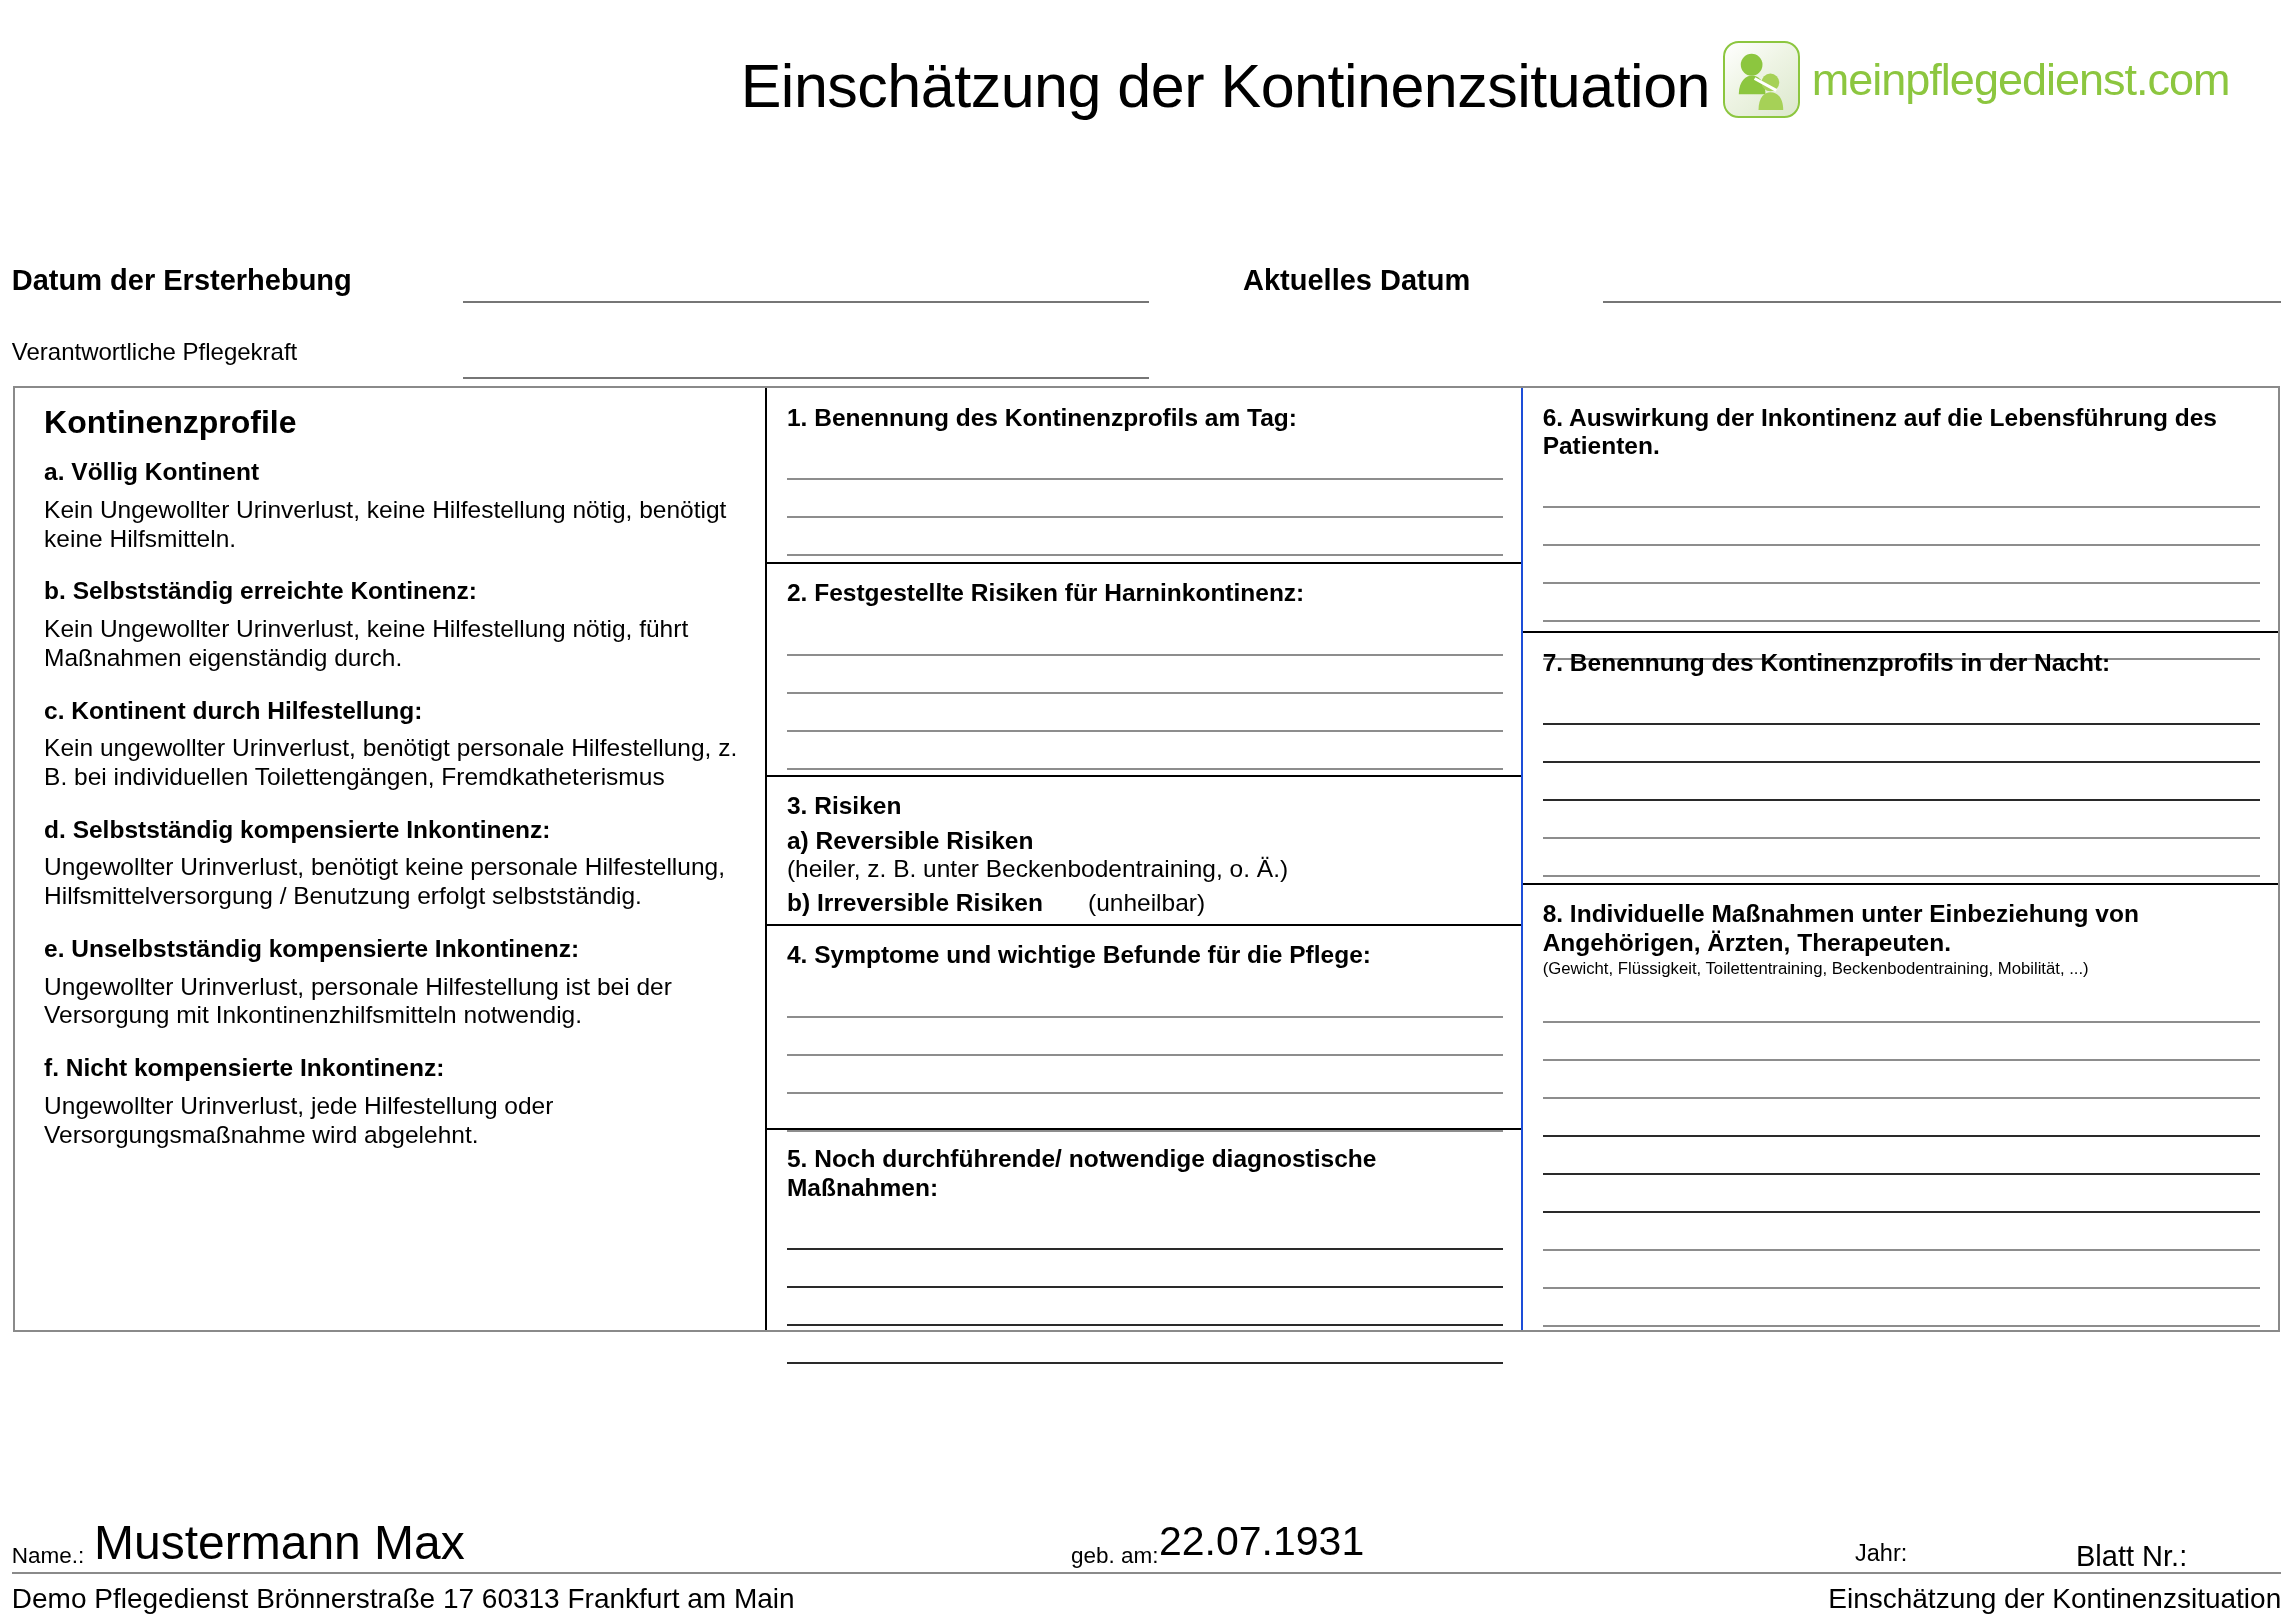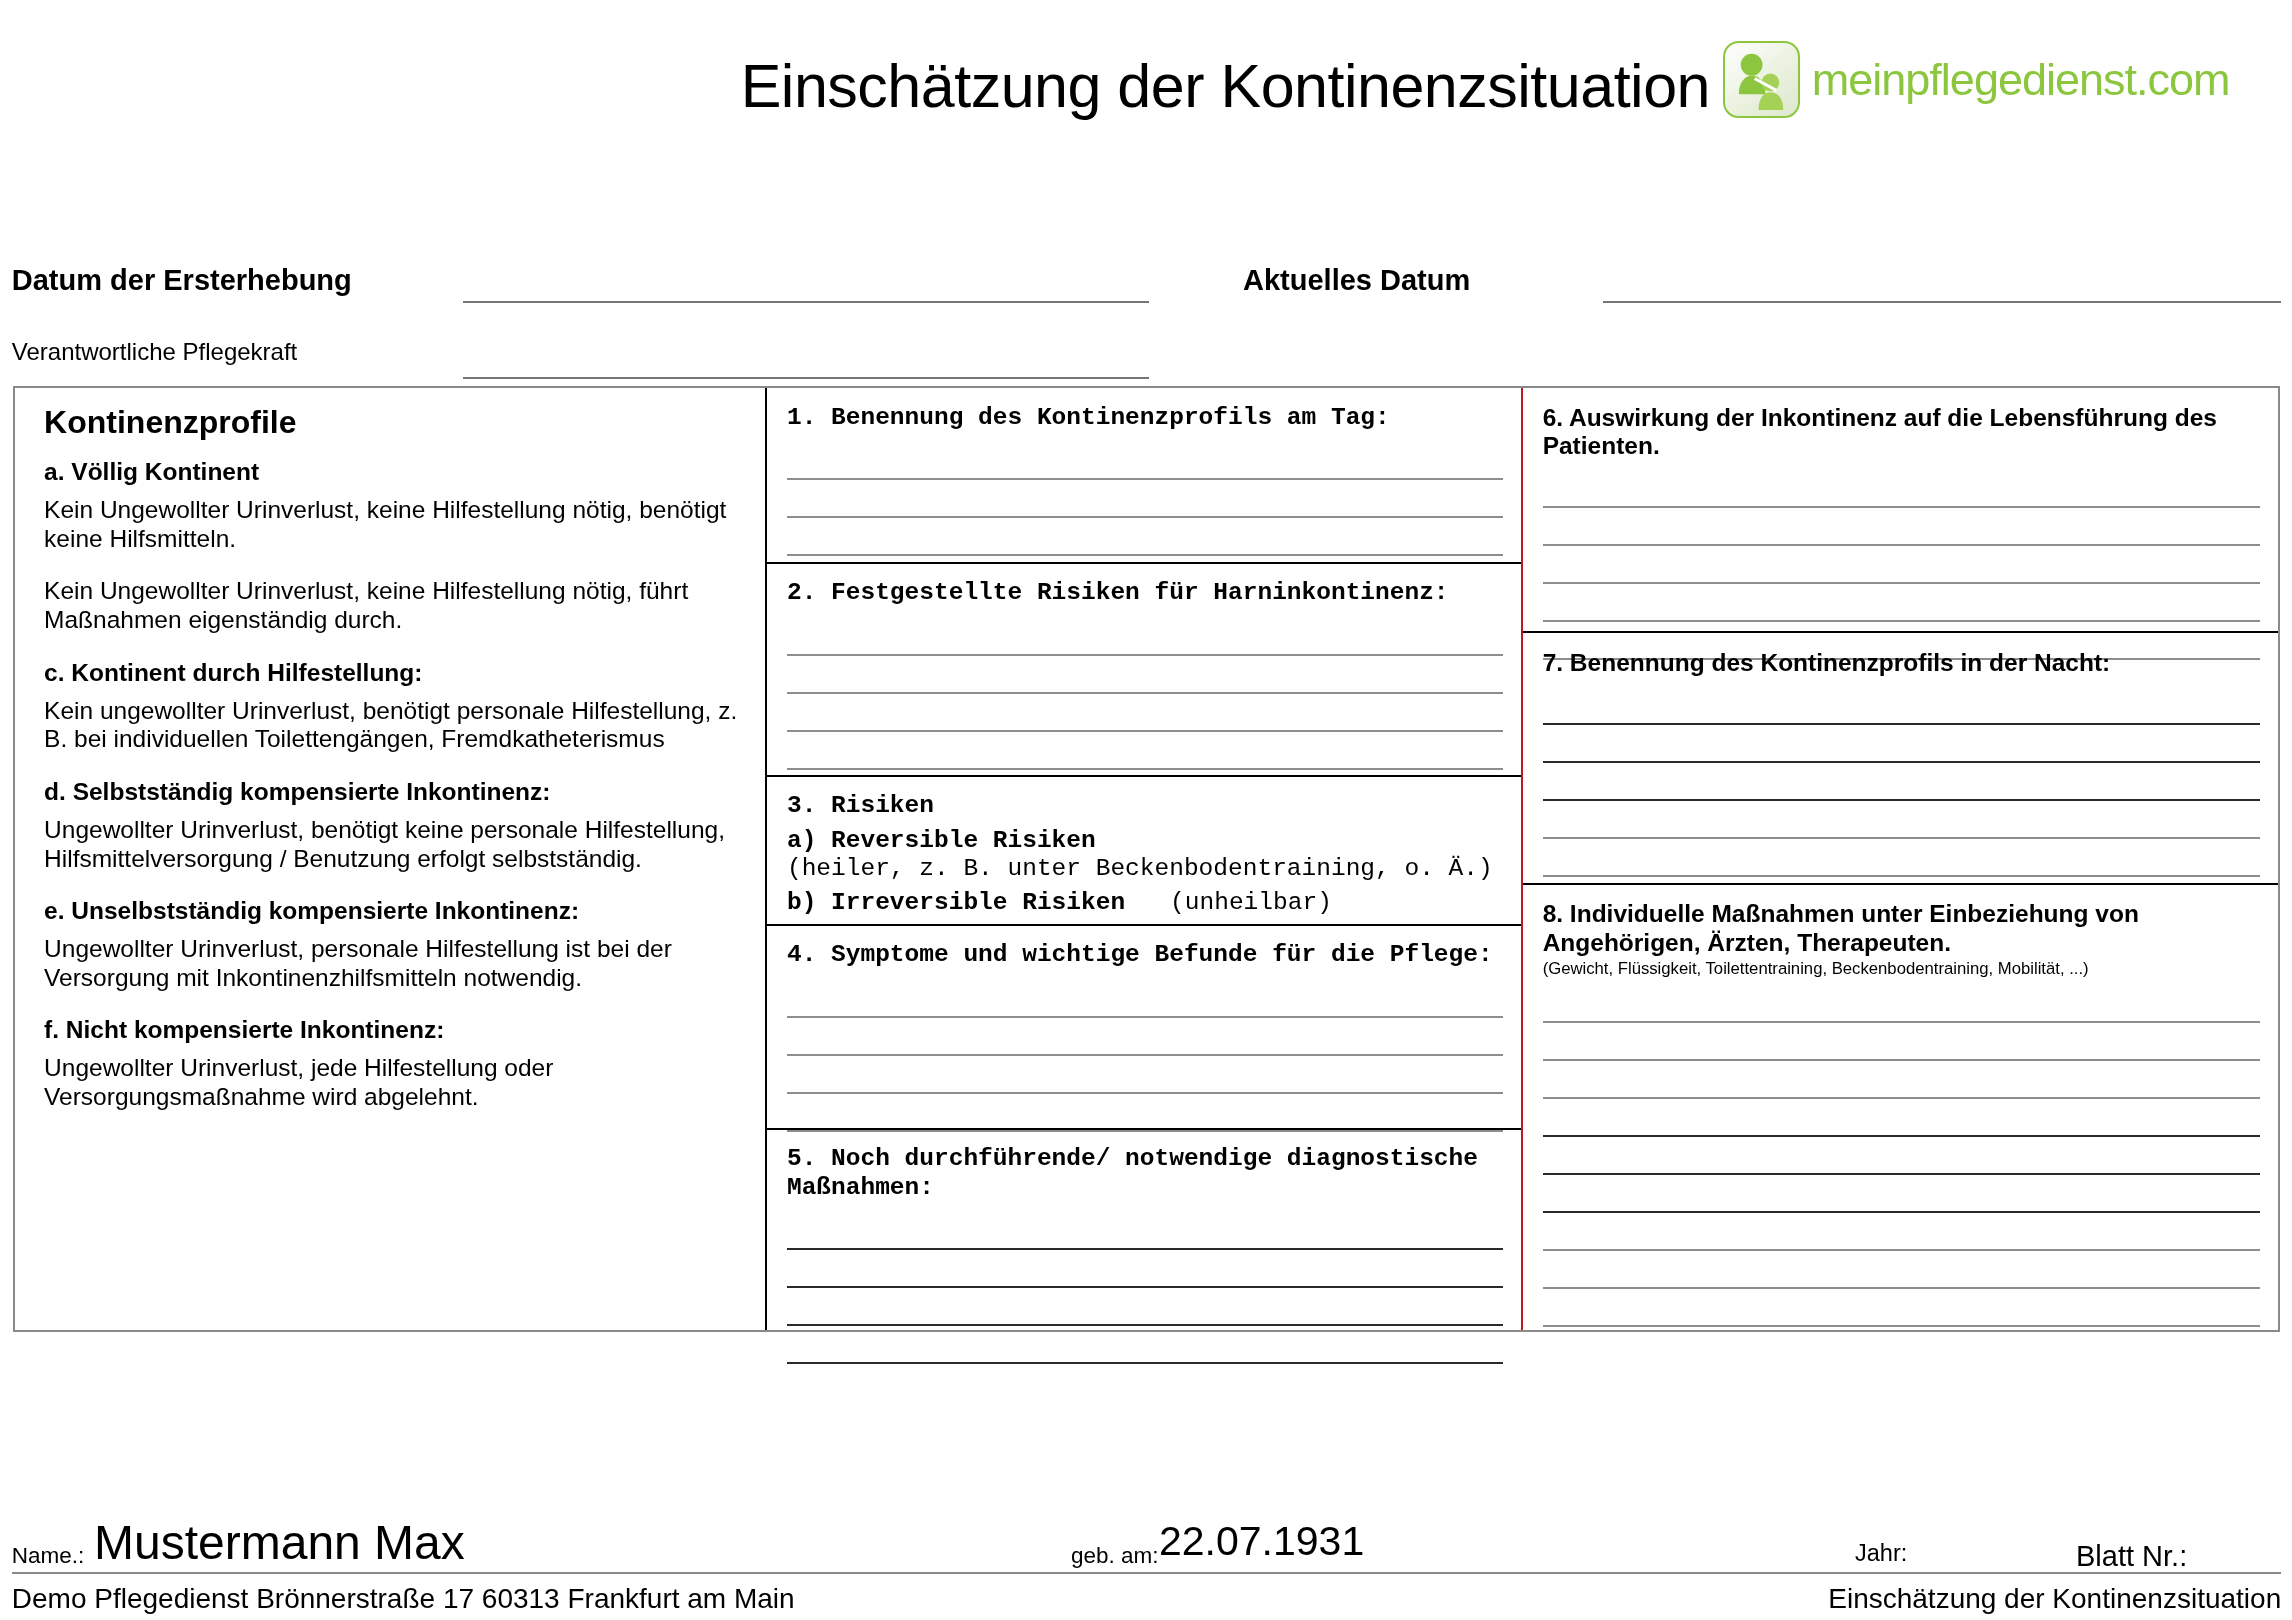--- a/index.html
+++ b/index.html
@@ -73,21 +73,21 @@
   .main-box {
     position: absolute;
     left: 12.7px; top: 386px;
     width: 2267px; height: 946px;
     border: 2px solid #8a8a8a;
     box-sizing: border-box;
     display: flex;
   }
   .col { box-sizing: border-box; display: flex; flex-direction: column; }
   .col-left   { width: 753px; border-right: 2px solid #000000; }
-  .col-mid    { width: 756px; border-right: 2px solid #b91c1c; font-family: Liberation Mono, monospace; }
+  .col-mid    { width: 756px; border-right: 2px solid #1d4ed8; }
   .col-right  { width: 755px; }
 
   .cell { box-sizing: border-box; padding: 9.8px 17.6px 5.9px 19.6px; position: relative; }
   .cell + .cell { border-top: 2px solid #000000; }
 
   .sec-title {
     font-size: 24.5px; font-weight: bold; line-height: 1.16;
     margin: 5.9px 0 0 0;
   }
   .sec-sub {
@@ -158,20 +158,21 @@
 
 <div class="main-box">
 
   <div class="col col-left">
     <div class="cell" style="border-top:none; padding-top:3.9px;">
       <div class="kp-heading">Kontinenzprofile</div>
 
       <div class="kp-term">a. Völlig Kontinent</div>
       <div class="kp-desc">Kein Ungewollter Urinverlust, keine Hilfestellung nötig, benötigt keine Hilfsmitteln.</div>
 
+      <div class="kp-term">b. Selbstständig erreichte Kontinenz:</div>
       <div class="kp-desc">Kein Ungewollter Urinverlust, keine Hilfestellung nötig, führt Maßnahmen eigenständig durch.</div>
 
       <div class="kp-term">c. Kontinent durch Hilfestellung:</div>
       <div class="kp-desc">Kein ungewollter Urinverlust, benötigt personale Hilfestellung, z. B. bei individuellen Toilettengängen, Fremdkatheterismus</div>
 
       <div class="kp-term">d. Selbstständig kompensierte Inkontinenz:</div>
       <div class="kp-desc">Ungewollter Urinverlust, benötigt keine personale Hilfestellung, Hilfsmittelversorgung / Benutzung erfolgt selbstständig.</div>
 
       <div class="kp-term">e. Unselbstständig kompensierte Inkontinenz:</div>
       <div class="kp-desc">Ungewollter Urinverlust, personale Hilfestellung ist bei der Versorgung mit Inkontinenzhilfsmitteln notwendig.</div>

